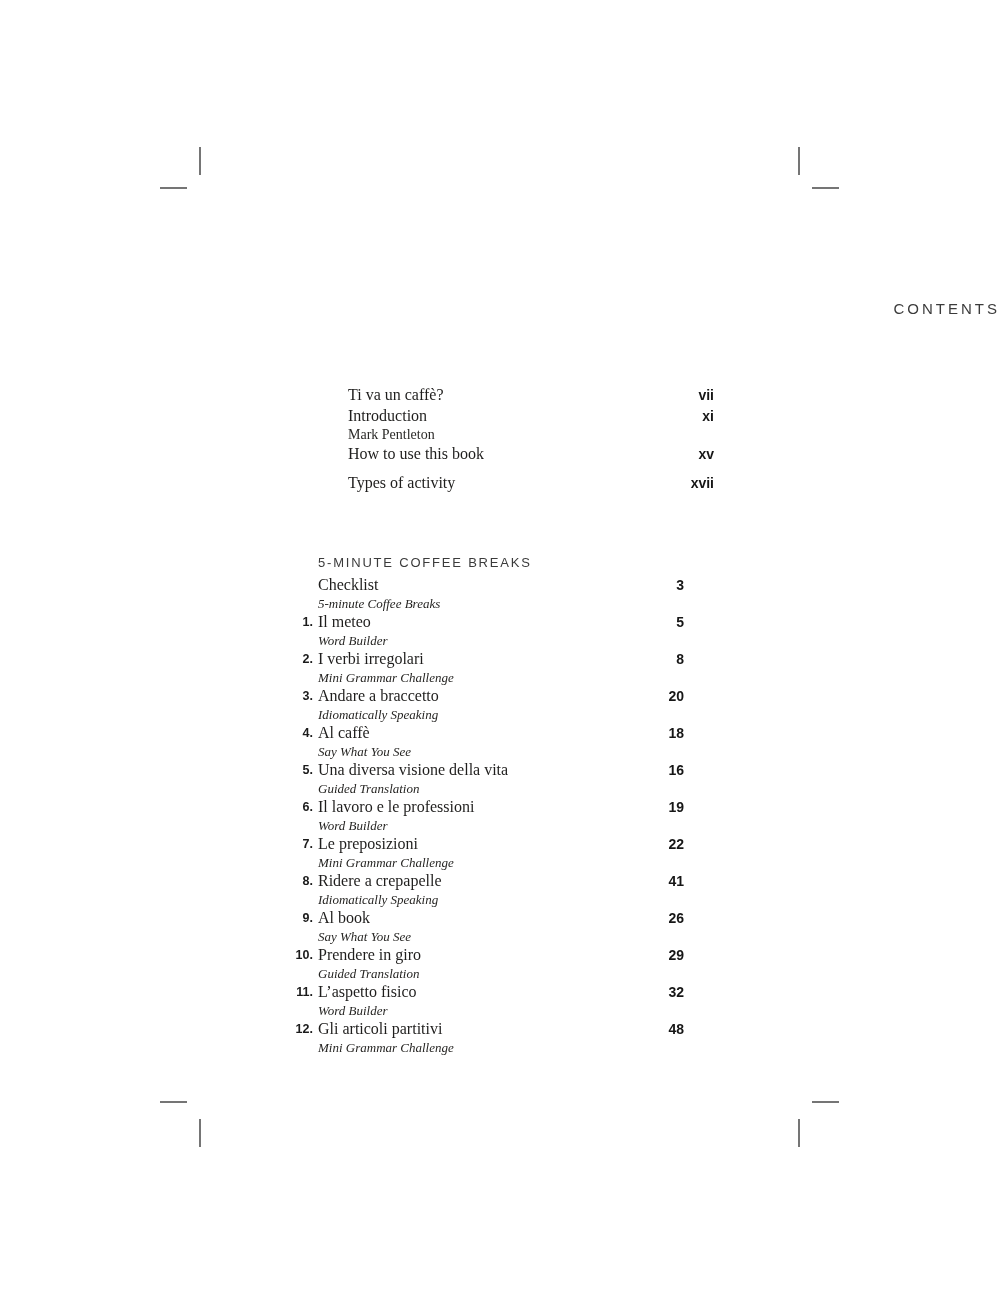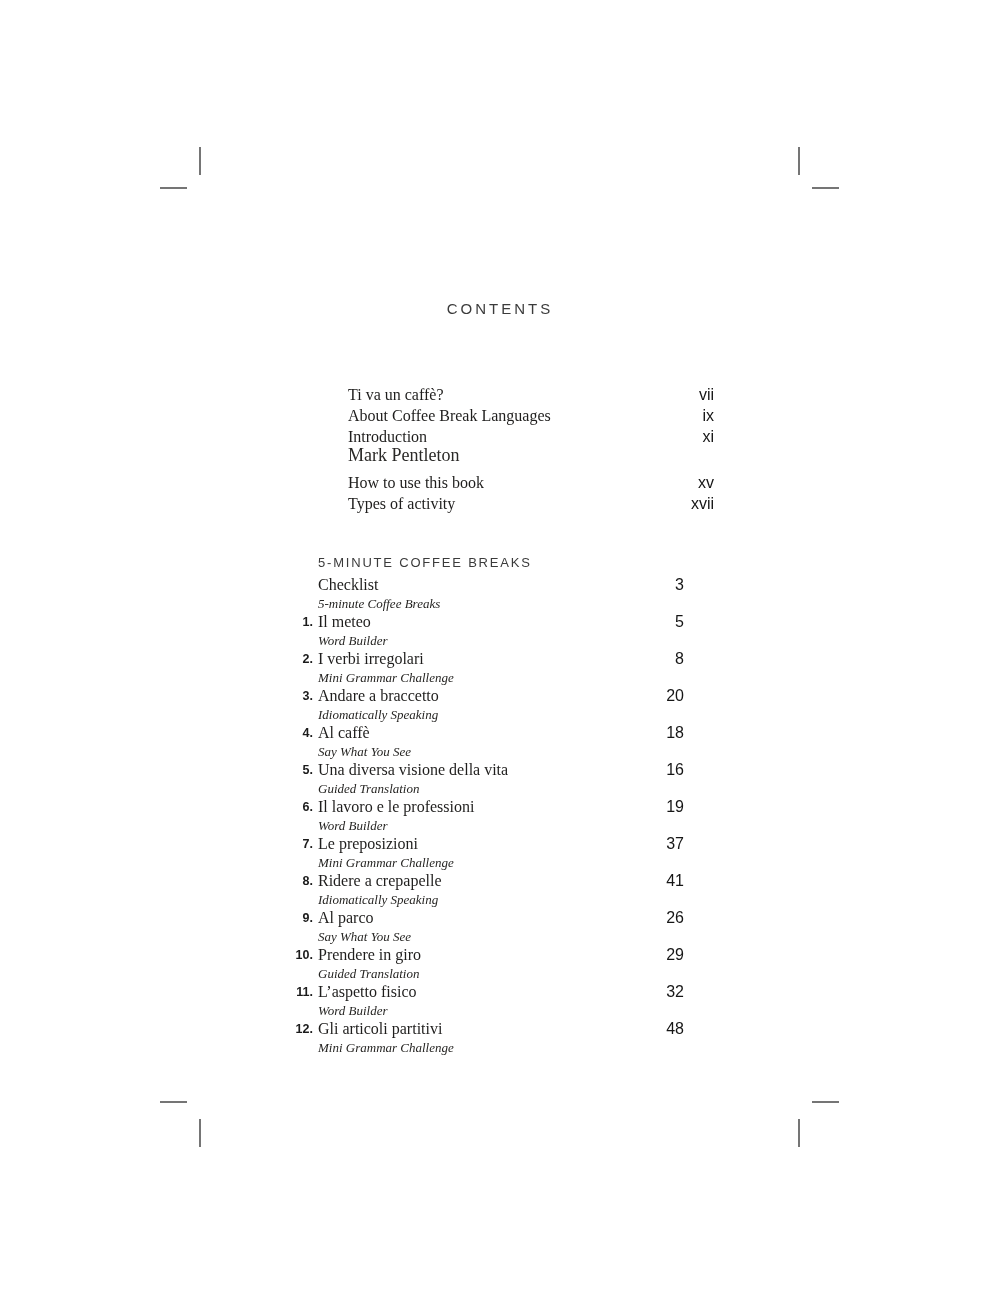--- a/index.html
+++ b/index.html
@@ -23,21 +23,21 @@
   }
   .crop.v { width: 2px; height: 28px; }
   .crop.h { width: 27px; height: 2px; }
 
   
   .heading {
     position: absolute;
     top: 300px;
     left: 0;
     width: 1000px;
-    text-align: center;
+    text-align: right;
     font-family: "Liberation Sans", sans-serif;
     font-weight: 400;
     font-size: 15px;
     letter-spacing: 3px;
     color: #3b3b3b;
     margin: 0;
   }
 
   
   .front-matter {
@@ -51,21 +51,21 @@
     display: flex;
     justify-content: space-between;
     align-items: baseline;
   }
   .fm-row .title {
     font-size: 16px;
     line-height: 21px;
     color: #1f1e1d;
   }
   .fm-row .byline {
-    font-size: 18px;
+    font-size: 14px;
     line-height: 17px;
     color: #2a2927;
   }
   .fm-row:nth-child(3) { margin-bottom: 8px; }
 
   
   .section {
     position: absolute;
     left: 318px;
     width: 366px;
@@ -108,22 +108,22 @@
   .entry .subtitle {
     font-style: italic;
     font-size: 13px;
     line-height: 17px;
     color: #262523;
   }
 
   
   .pagenum {
     font-family: "Liberation Sans", sans-serif;
-    font-weight: 400;
-    font-size: 16px;
+    font-weight: 700;
+    font-size: 14px;
     color: #161616;
     white-space: nowrap;
   }
 </style>
 </head>
 <body>
 
 <div class="page">
 
   <div class="crop v" style="left:199px; top:147px;"></div>
@@ -139,27 +139,20 @@
 
   <div class="front-matter" id="front-matter">
   <div class="fm-row">
     <div class="text">
       <div class="title">Ti va un caffè?</div>
 
     </div>
     <div class="pagenum">vii</div>
   </div>
 
-  <div class="fm-row">
-    <div class="text">
-      <div class="title">About Coffee Break Languages</div>
-
-    </div>
-    <div class="pagenum">ix</div>
-  </div>
 
   <div class="fm-row">
     <div class="text">
       <div class="title">Introduction</div>
       <div class="byline">Mark Pentleton</div>
     </div>
     <div class="pagenum">xi</div>
   </div>
 
   <div class="fm-row">
@@ -244,36 +237,36 @@
     </div>
     <div class="pagenum">19</div>
   </div>
 
   <div class="entry">
     <span class="num">7.</span>
     <div class="text">
       <div class="title">Le preposizioni</div>
       <div class="subtitle">Mini Grammar Challenge</div>
     </div>
-    <div class="pagenum">37</div>
+    <div class="pagenum">22</div>
   </div>
 
   <div class="entry">
     <span class="num">8.</span>
     <div class="text">
       <div class="title">Ridere a crepapelle</div>
       <div class="subtitle">Idiomatically Speaking</div>
     </div>
     <div class="pagenum">41</div>
   </div>
 
   <div class="entry">
     <span class="num">9.</span>
     <div class="text">
-      <div class="title">Al parco</div>
+      <div class="title">Al book</div>
       <div class="subtitle">Say What You See</div>
     </div>
     <div class="pagenum">26</div>
   </div>
 
   <div class="entry">
     <span class="num">10.</span>
     <div class="text">
       <div class="title">Prendere in giro</div>
       <div class="subtitle">Guided Translation</div>

